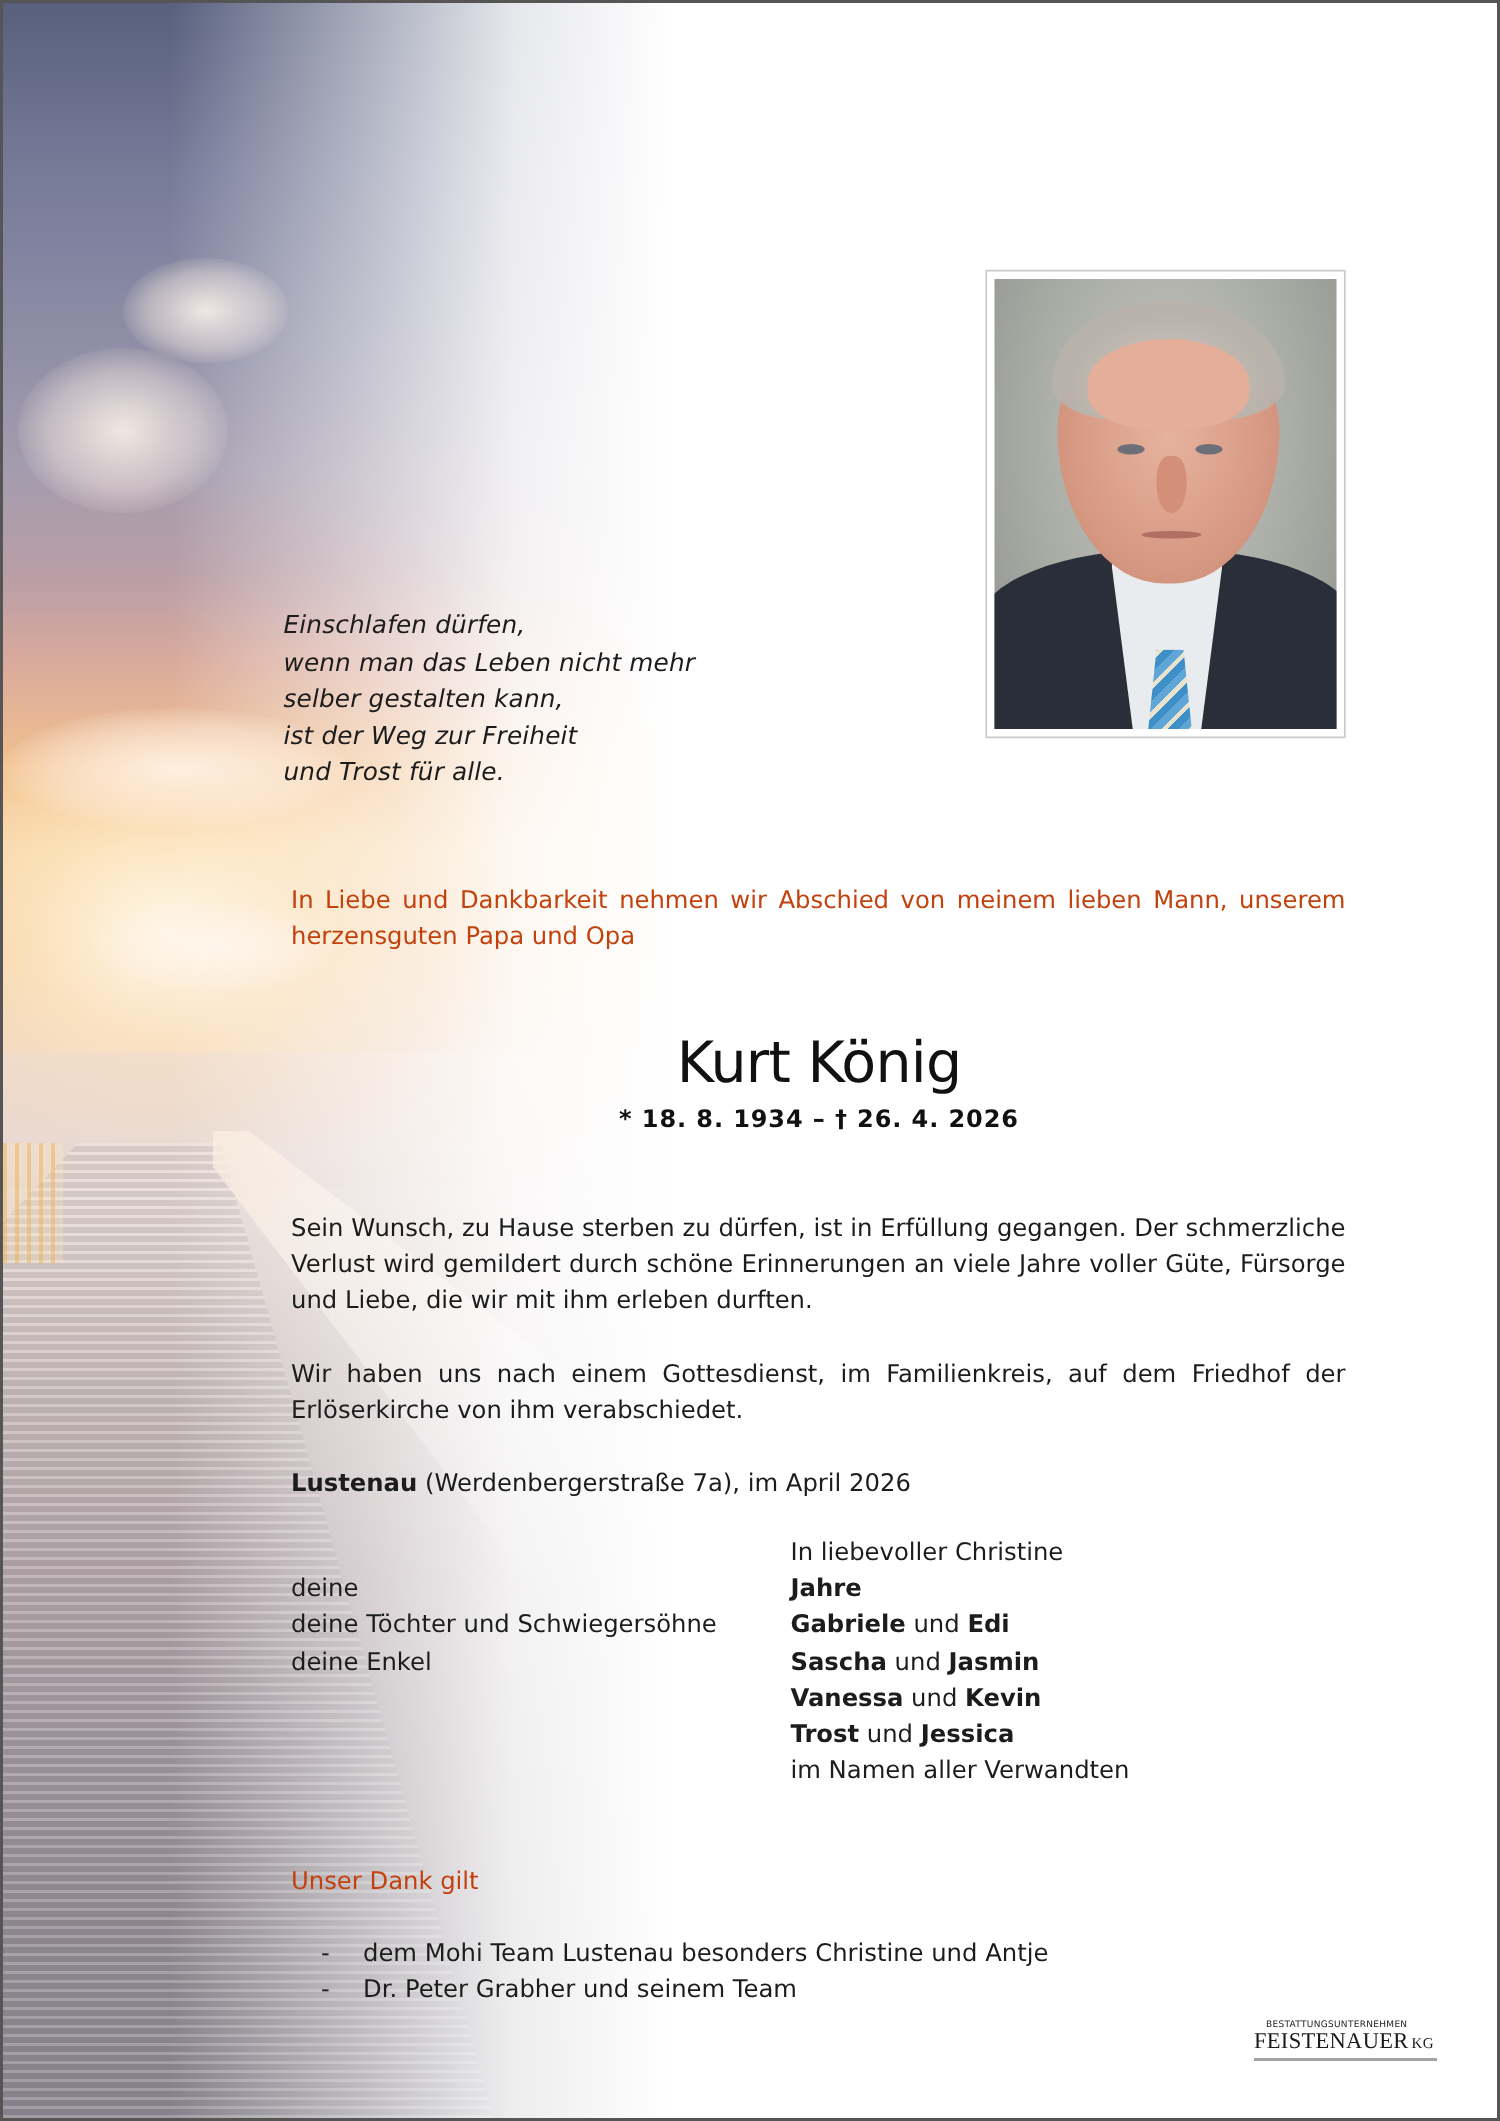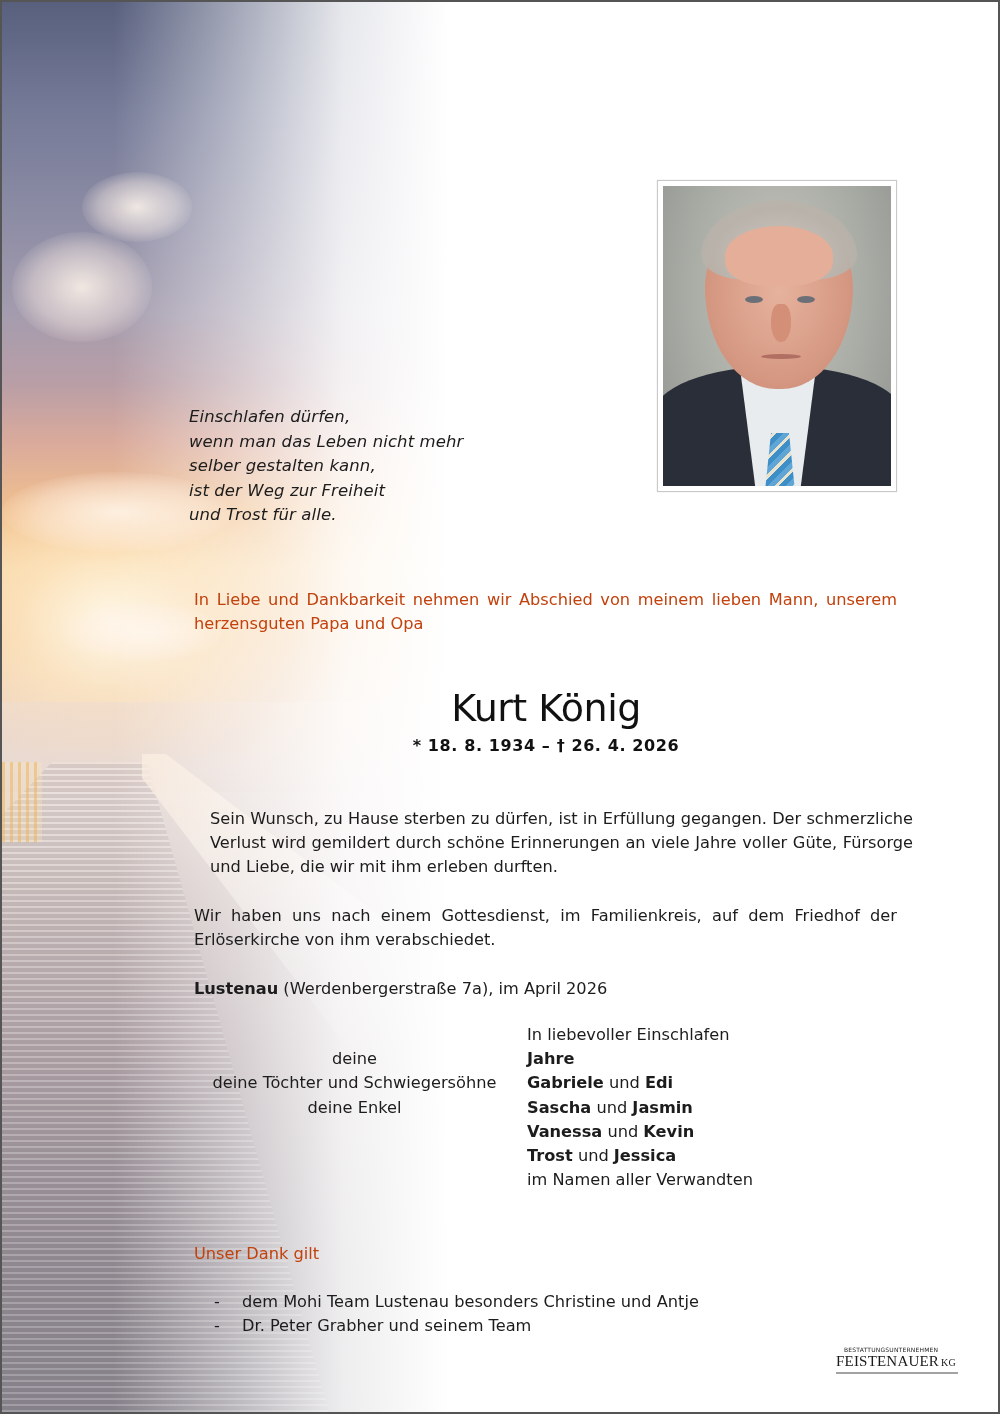--- a/index.html
+++ b/index.html
@@ -164,31 +164,31 @@
       text-align: center;
       font-size: 16px; font-weight: 700; color: #111;
       letter-spacing: 0.6px;
     }
 
     .paragraph {
       position: absolute; left: 192px; width: 703px;
       font-size: 16.2px; line-height: 24.2px; color: #1c1c1c;
       text-align: justify; text-align-last: left;
     }
-    .p1 { top: 805px; margin-left: 16px; }
+    .p1 { top: 805px; }
     .p2 { top: 902px; }
     .p3 { top: 975px; }
     .p3 b { font-weight: 700; }
 
     .mourners {
       position: absolute; left: 192px; top: 1021px; width: 700px;
       font-size: 16.2px; line-height: 24.2px; color: #1c1c1c;
     }
     .m-row { display: flex; }
-    .m-left { width: 333px; text-align: center; padding-right: 12px; white-space: nowrap; }
+    .m-left { width: 333px; text-align: left; padding-right: 12px; white-space: nowrap; }
     .m-right { white-space: nowrap; }
     .m-right b { font-weight: 700; }
 
     .thanks {
       position: absolute; left: 192px; top: 1240px;
       font-size: 16.2px; line-height: 24.2px; color: #c2410c;
     }
     .thanks-list {
       position: absolute; left: 212px; top: 1288px;
       font-size: 16.2px; line-height: 24.2px; color: #1c1c1c;
@@ -260,21 +260,21 @@
   <h1 class="name">Kurt König</h1>
   <div class="dates">* 18. 8. 1934 – † 26. 4. 2026</div>
 
   <p class="paragraph p1">Sein Wunsch, zu Hause sterben zu dürfen, ist in Erfüllung gegangen. Der schmerzliche Verlust wird gemildert durch schöne Erinnerungen an viele Jahre voller Güte, Fürsorge und Liebe, die wir mit ihm erleben durften.</p>
   <p class="paragraph p2">Wir haben uns nach einem Gottesdienst, im Familienkreis, auf dem Friedhof der Erlöserkirche von ihm verabschiedet.</p>
   <p class="paragraph p3"><b>Lustenau</b><span> (Werdenbergerstraße 7a), im April 2026</span></p>
 
   <div class="mourners">
     <div class="m-row">
       <span class="m-left"></span>
-      <span class="m-right">In liebevoller Einschlafen</span>
+      <span class="m-right">In liebevoller Christine</span>
     </div>
 
     <div class="m-row">
       <span class="m-left">deine</span>
       <span class="m-right"><b>Jahre</b><span></span><b></b></span>
     </div>
 
     <div class="m-row">
       <span class="m-left">deine Töchter und Schwiegersöhne</span>
       <span class="m-right"><b>Gabriele</b><span> und </span><b>Edi</b></span>

